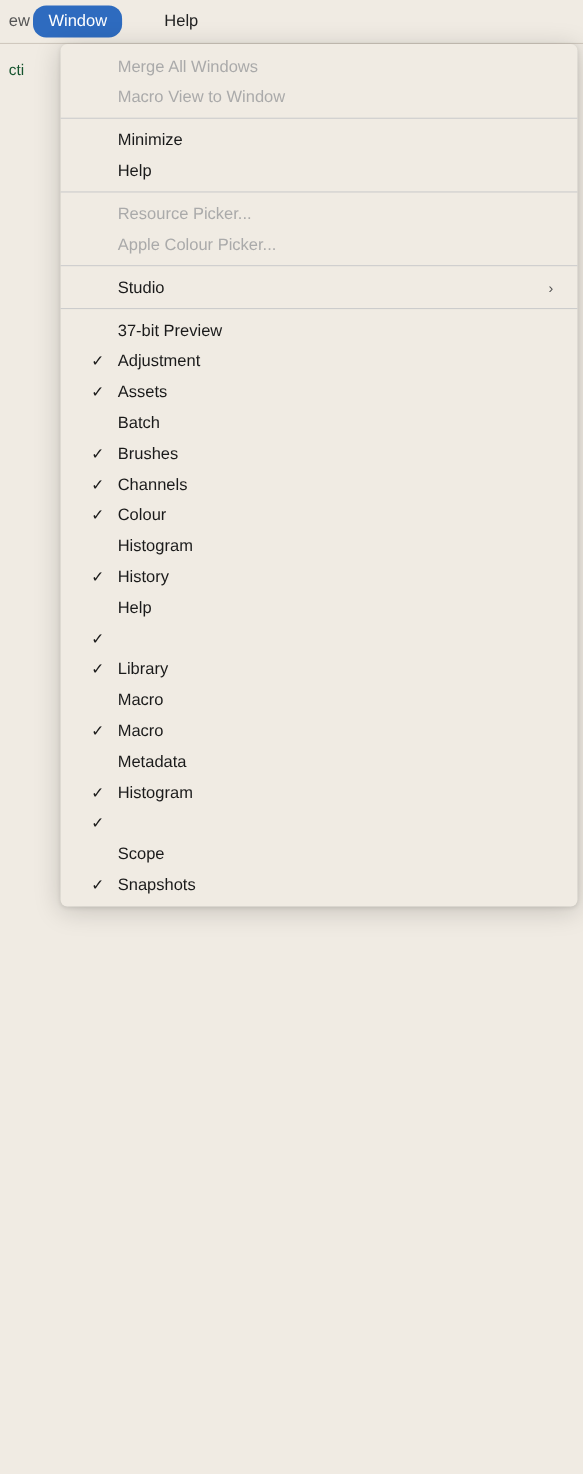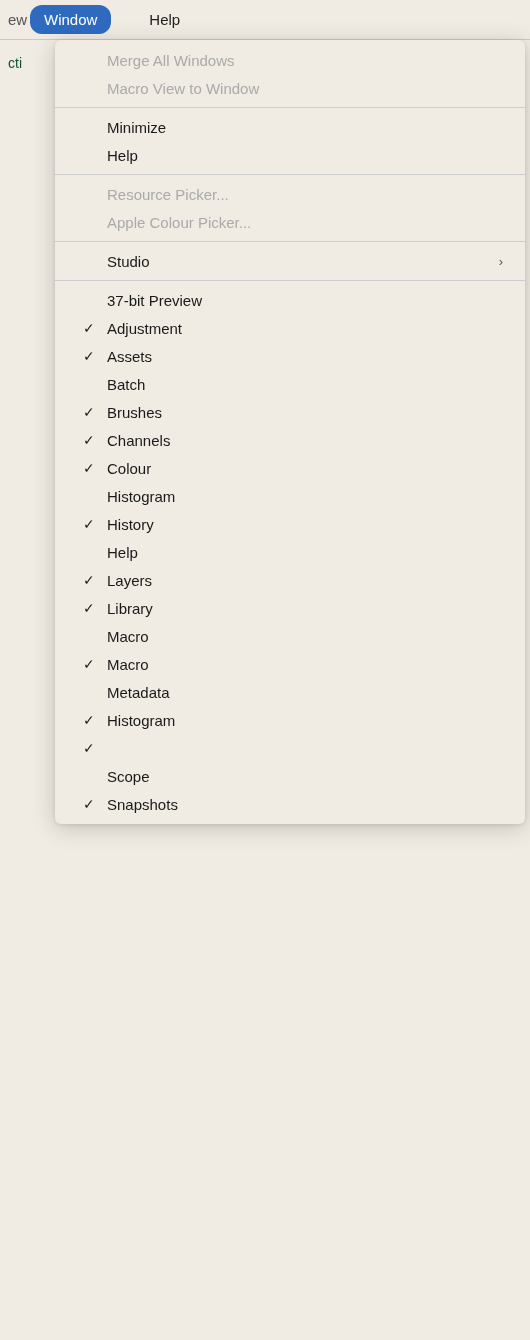--- a/index.html
+++ b/index.html
@@ -194,21 +194,20 @@
   <div class="menu-item">
     <span class="check">✓</span>
     <span class="label">History</span>
   </div>
   <div class="menu-item">
     <span class="no-check"></span>
     <span class="label">Help</span>
   </div>
   <div class="menu-item">
     <span class="check">✓</span>
-    <span class="label">Layers</span>
   </div>
   <div class="menu-item">
     <span class="check">✓</span>
     <span class="label">Library</span>
   </div>
   <div class="menu-item">
     <span class="no-check"></span>
     <span class="label">Macro</span>
   </div>
   <div class="menu-item">

